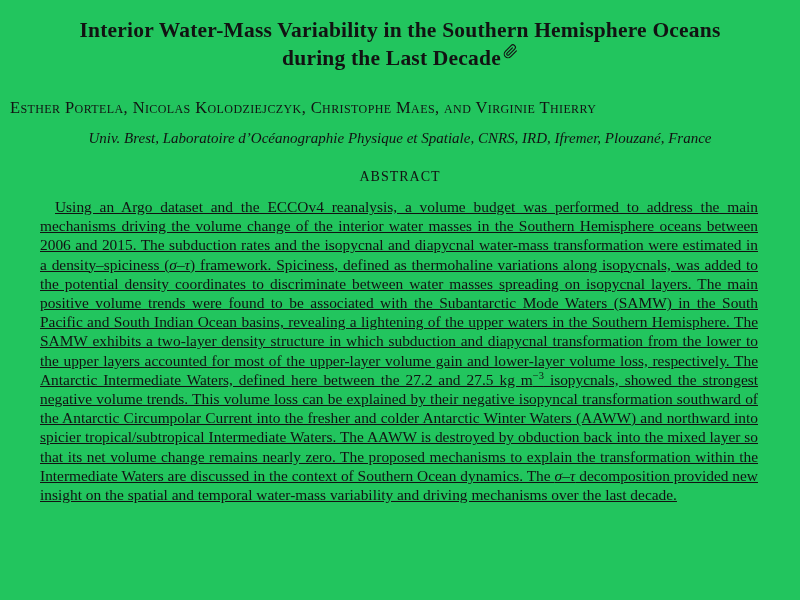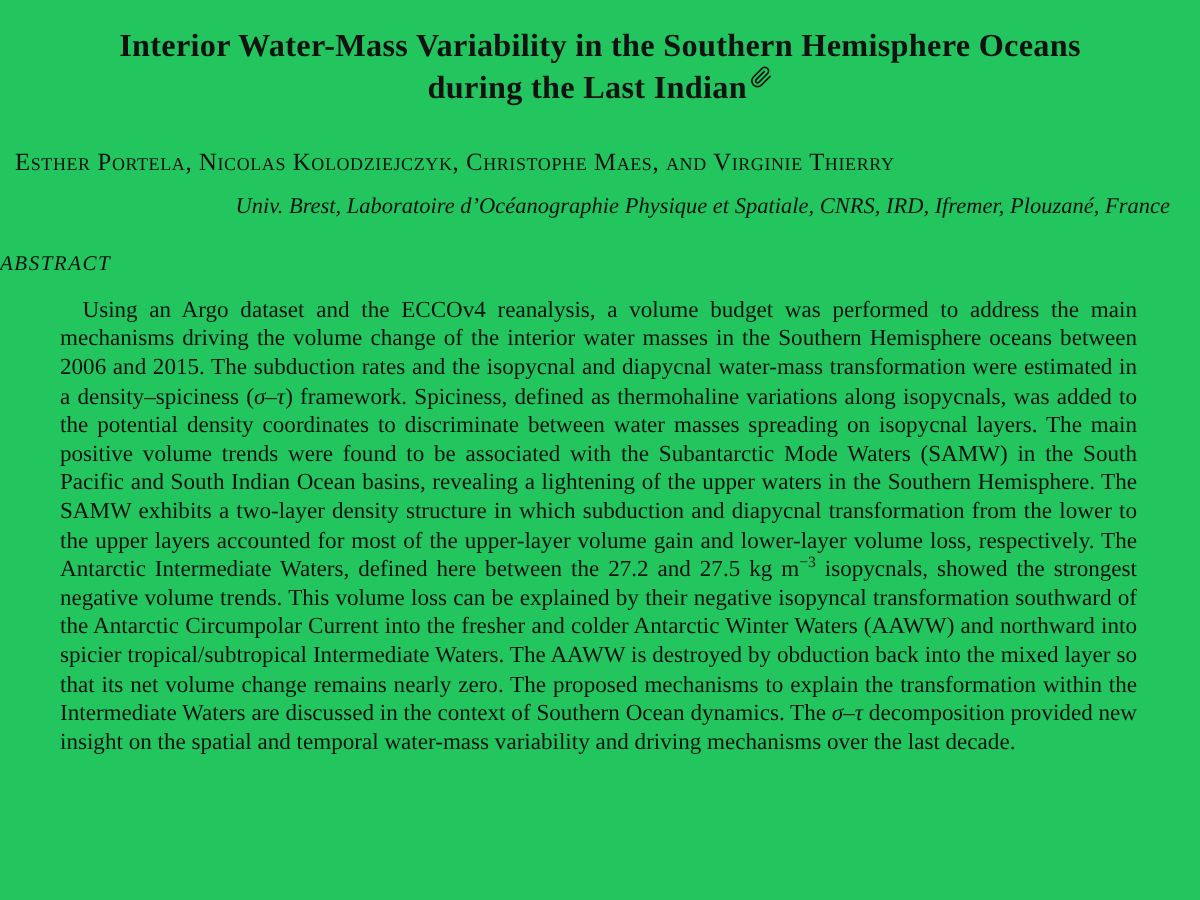--- a/index.html
+++ b/index.html
@@ -35,62 +35,63 @@
   }
   .authors {
     margin: 26px 10px 0 10px;
     font-variant: small-caps;
     font-size: 16.5px;
     line-height: 20px;
     letter-spacing: 0.4px;
   }
   .affiliation {
     margin: 11px 20px 0 20px;
-    text-align: right;
+    text-align: center;
     font-style: italic;
     font-size: 15px;
     line-height: 19px;
   }
   .manuscript {
     margin: 24px 20px 0 20px;
     text-align: center;
     font-size: 15px;
     line-height: 18px;
   }
   .abstract-heading {
     margin: 21px 0 0 0;
+    text-align: center;
     font-size: 14px;
     line-height: 16px;
     letter-spacing: 1px;
     font-weight: normal;
-    font-style: italic;
   }
   .abstract-text {
     margin: 12px 42px 0 40px;
     text-align: justify;
     text-indent: 15px;
     font-size: 15.4px;
     line-height: 19.2px;
+    text-decoration: underline;
   }
   .abstract-text sup {
     font-size: 0.68em;
     line-height: 0;
   }
   .abstract-text i {
     font-style: italic;
   }
 </style>
 </head>
 <body>
 
 <div class="page">
 
   <h1 class="title">
     <span>Interior Water-Mass Variability in the Southern Hemisphere Oceans</span><br>
-    <span>during the Last Indian</span><span class="clip"><svg width="15" height="15" viewBox="0 0 24 24" fill="none" stroke="#121212" stroke-width="1.8" stroke-linecap="round" stroke-linejoin="round">
+    <span>during the Last Decade</span><span class="clip"><svg width="15" height="15" viewBox="0 0 24 24" fill="none" stroke="#121212" stroke-width="1.8" stroke-linecap="round" stroke-linejoin="round">
           <path d="M21.44 11.05l-9.19 9.19a6 6 0 0 1-8.49-8.49l9.19-9.19a4 4 0 0 1 5.66 5.66l-9.2 9.19a2 2 0 0 1-2.83-2.83l8.49-8.48"></path>
         </svg></span>
   </h1>
 
   <div class="authors">Esther Portela, Nicolas Kolodziejczyk, Christophe Maes, and Virginie Thierry</div>
 
   <div class="affiliation">Univ. Brest, Laboratoire d’Océanographie Physique et Spatiale, CNRS, IRD, Ifremer, Plouzané, France</div>
 
 
   <h2 class="abstract-heading">ABSTRACT</h2>

